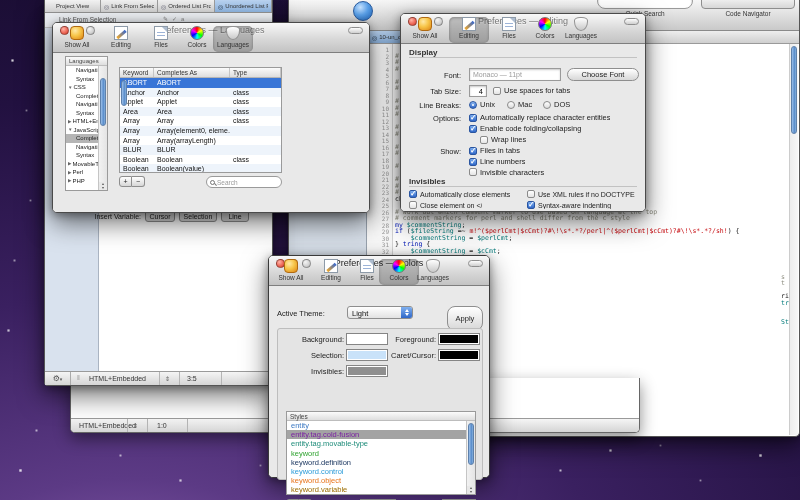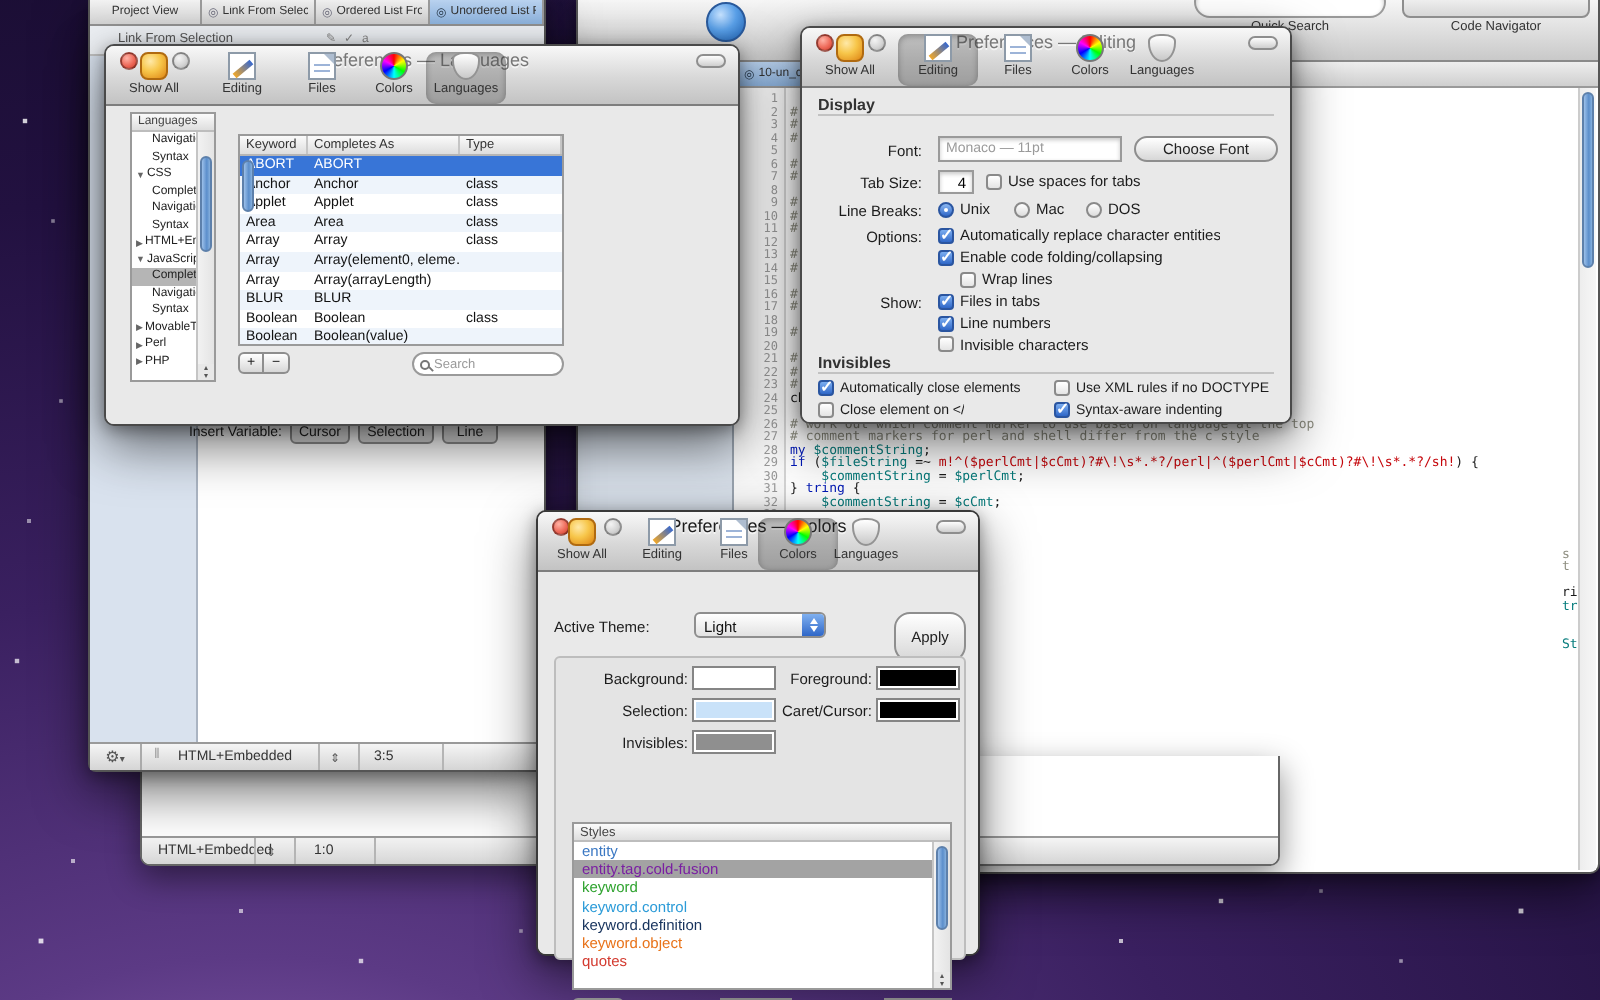--- a/index.html
+++ b/index.html
@@ -632,24 +632,26 @@
         </span>
       </div>
       <div class="btn pill" style="position:absolute;left:178px;top:15px;width:36px;height:25px;font-size:7.5px;">Apply</div>
       <div style="position:absolute;left:8px;top:37px;width:206px;height:152px;border:1px solid #bdbdbd;border-radius:3px;background:#e4e4e4;">
         <div id="wells"></div>
         <div class="box" style="left:8px;top:82px;width:190px;height:84px;">
           <div class="boxhead" style="font-size:6.5px;">Styles</div>
           <div id="style-rows">
               <div class="srow" style="color: rgb(59, 120, 195); background: rgb(255, 255, 255);">entity</div>
               <div class="srow" style="color: rgb(122, 31, 162); background: #a3a3a3;">entity.tag.cold-fusion</div>
+              <div class="srow" style="color: rgb(30, 140, 122); background: rgb(255, 255, 255);">entity.tag.movable-type</div>
               <div class="srow" style="color: rgb(47, 163, 47); background: rgb(255, 255, 255);">keyword</div>
+              <div class="srow" style="color: rgb(22, 50, 92); background: rgb(255, 255, 255);">keyword.definition</div>
               <div class="srow" style="color: rgb(43, 155, 216); background: rgb(255, 255, 255);">keyword.control</div>
-              <div class="srow" style="color: rgb(22, 50, 92); background: rgb(255, 255, 255);">keyword.definition</div>
               <div class="srow" style="color: rgb(232, 115, 26); background: rgb(255, 255, 255);">keyword.object</div>
+              <div class="srow" style="color: rgb(156, 109, 0); background: rgb(255, 255, 255);">keyword.variable</div>
               <div class="srow" style="color: rgb(211, 58, 47); background: rgb(255, 255, 255);">quotes</div>
             </div>
           <div class="scol" style="bottom:8px;">
               <div class="sthumb" style="top:2px;height:42px;"></div>
             </div>
           <div class="sarrows" style="height:8px;">▴<br>▾</div>
         </div>
         <div style="position:absolute;left:8px;top:170px;display:flex;">
           <div class="btn" style="width:13px;height:10px;border-radius:3px 0 0 3px;">+</div>
           <div class="btn" style="width:13px;height:10px;border-left:none;border-radius:0 3px 3px 0;">−</div>

